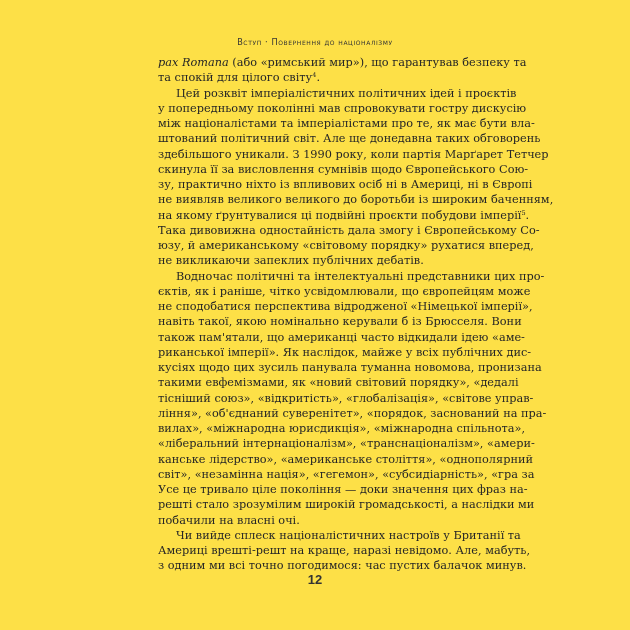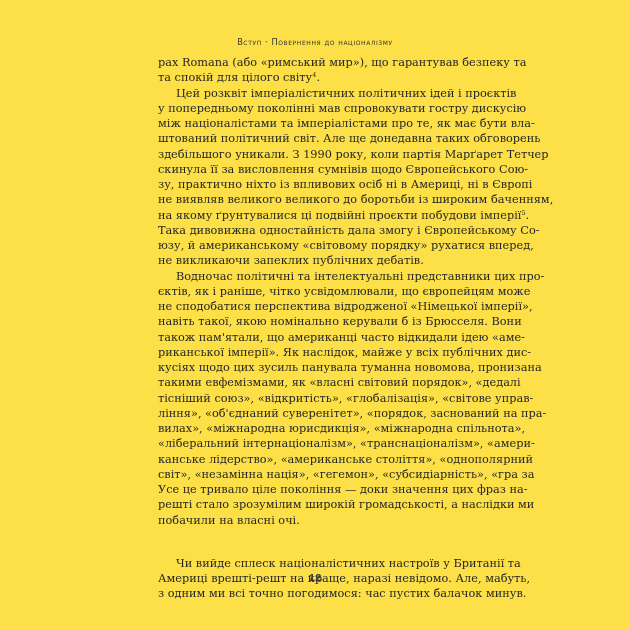--- a/index.html
+++ b/index.html
@@ -21,25 +21,25 @@
       color: #262626;
       text-align: justify;
       hyphens: manual;
     }
     .body-text p { margin: 0; }
     .body-text p.indent { text-indent: 18px; }
     .line { display: block; text-align: justify; text-align-last: justify; white-space: nowrap; overflow: visible; }
     .line.last { text-align-last: left; }
     .body-text p.indent .line:first-child { text-indent: 18px; }
     .body-text p.indent { text-indent: 0; }
-    .it { }
+    .it { font-style: italic; }
     sup { font-size: 6.5px; line-height: 0; vertical-align: 4px; }
     .folio {
       position: absolute; top: 572px; left: 158px; width: 314px; text-align: center;
-      font-family: Liberation Mono, monospace; font-size: 11px; font-weight: bold; color: #333;
+      font-family: Liberation Sans, sans-serif; font-size: 13px; font-weight: bold; color: #333;
     }
   </style>
 </head>
 <body>
 
 <div class="page">
   <div class="running-head">Вступ · Повернення до націоналізму</div>
   <div class="body-text" id="body">
       <p>
         <span class="line"><span class="it">pax Romana</span> (або «римський мир»), що гарантував безпеку та</span>
@@ -60,31 +60,31 @@
         <span class="line last">не викликаючи запеклих публічних дебатів.</span>
       </p>
       <p class="indent">
         <span class="line" style="text-indent: 18px;">Водночас політичні та інтелектуальні представники цих про-</span>
         <span class="line">єктів, як і раніше, чітко усвідомлювали, що європейцям може</span>
         <span class="line">не сподобатися перспектива відродженої «Німецької імперії»,</span>
         <span class="line">навіть такої, якою номінально керували б із Брюсселя. Вони</span>
         <span class="line">також пам'ятали, що американці часто відкидали ідею «аме-</span>
         <span class="line">риканської імперії». Як наслідок, майже у всіх публічних дис-</span>
         <span class="line">кусіях щодо цих зусиль панувала туманна новомова, пронизана</span>
-        <span class="line">такими евфемізмами, як «власні світовий порядок», «дедалі</span>
+        <span class="line">такими евфемізмами, як «новий світовий порядку», «дедалі</span>
         <span class="line">тісніший союз», «відкритість», «глобалізація», «світове управ-</span>
         <span class="line">ління», «об'єднаний суверенітет», «порядок, заснований на пра-</span>
         <span class="line">вилах», «міжнародна юрисдикція», «міжнародна спільнота»,</span>
         <span class="line">«ліберальний інтернаціоналізм», «транснаціоналізм», «амери-</span>
         <span class="line">канське лідерство», «американське століття», «однополярний</span>
         <span class="line">світ», «незамінна нація», «гегемон», «субсидіарність», «гра за</span>
         <span class="line">Усе це тривало ціле покоління — доки значення цих фраз на-</span>
         <span class="line">решті стало зрозумілим широкій громадськості, а наслідки ми</span>
         <span class="line last">побачили на власні очі.</span>
       </p>
       <p class="indent">
-        <span class="line" style="text-indent: 18px; margin-top: 28px;">Чи вийде сплеск націоналістичних настроїв у Британії та</span>
+        <span class="line" style="text-indent: 18px;">Чи вийде сплеск націоналістичних настроїв у Британії та</span>
         <span class="line">Америці врешті-решт на краще, наразі невідомо. Але, мабуть,</span>
         <span class="line last">з одним ми всі точно погодимося: час пустих балачок минув.</span>
       </p>
     </div>
   <div class="folio">12</div>
 </div>
 
 </body></html>

